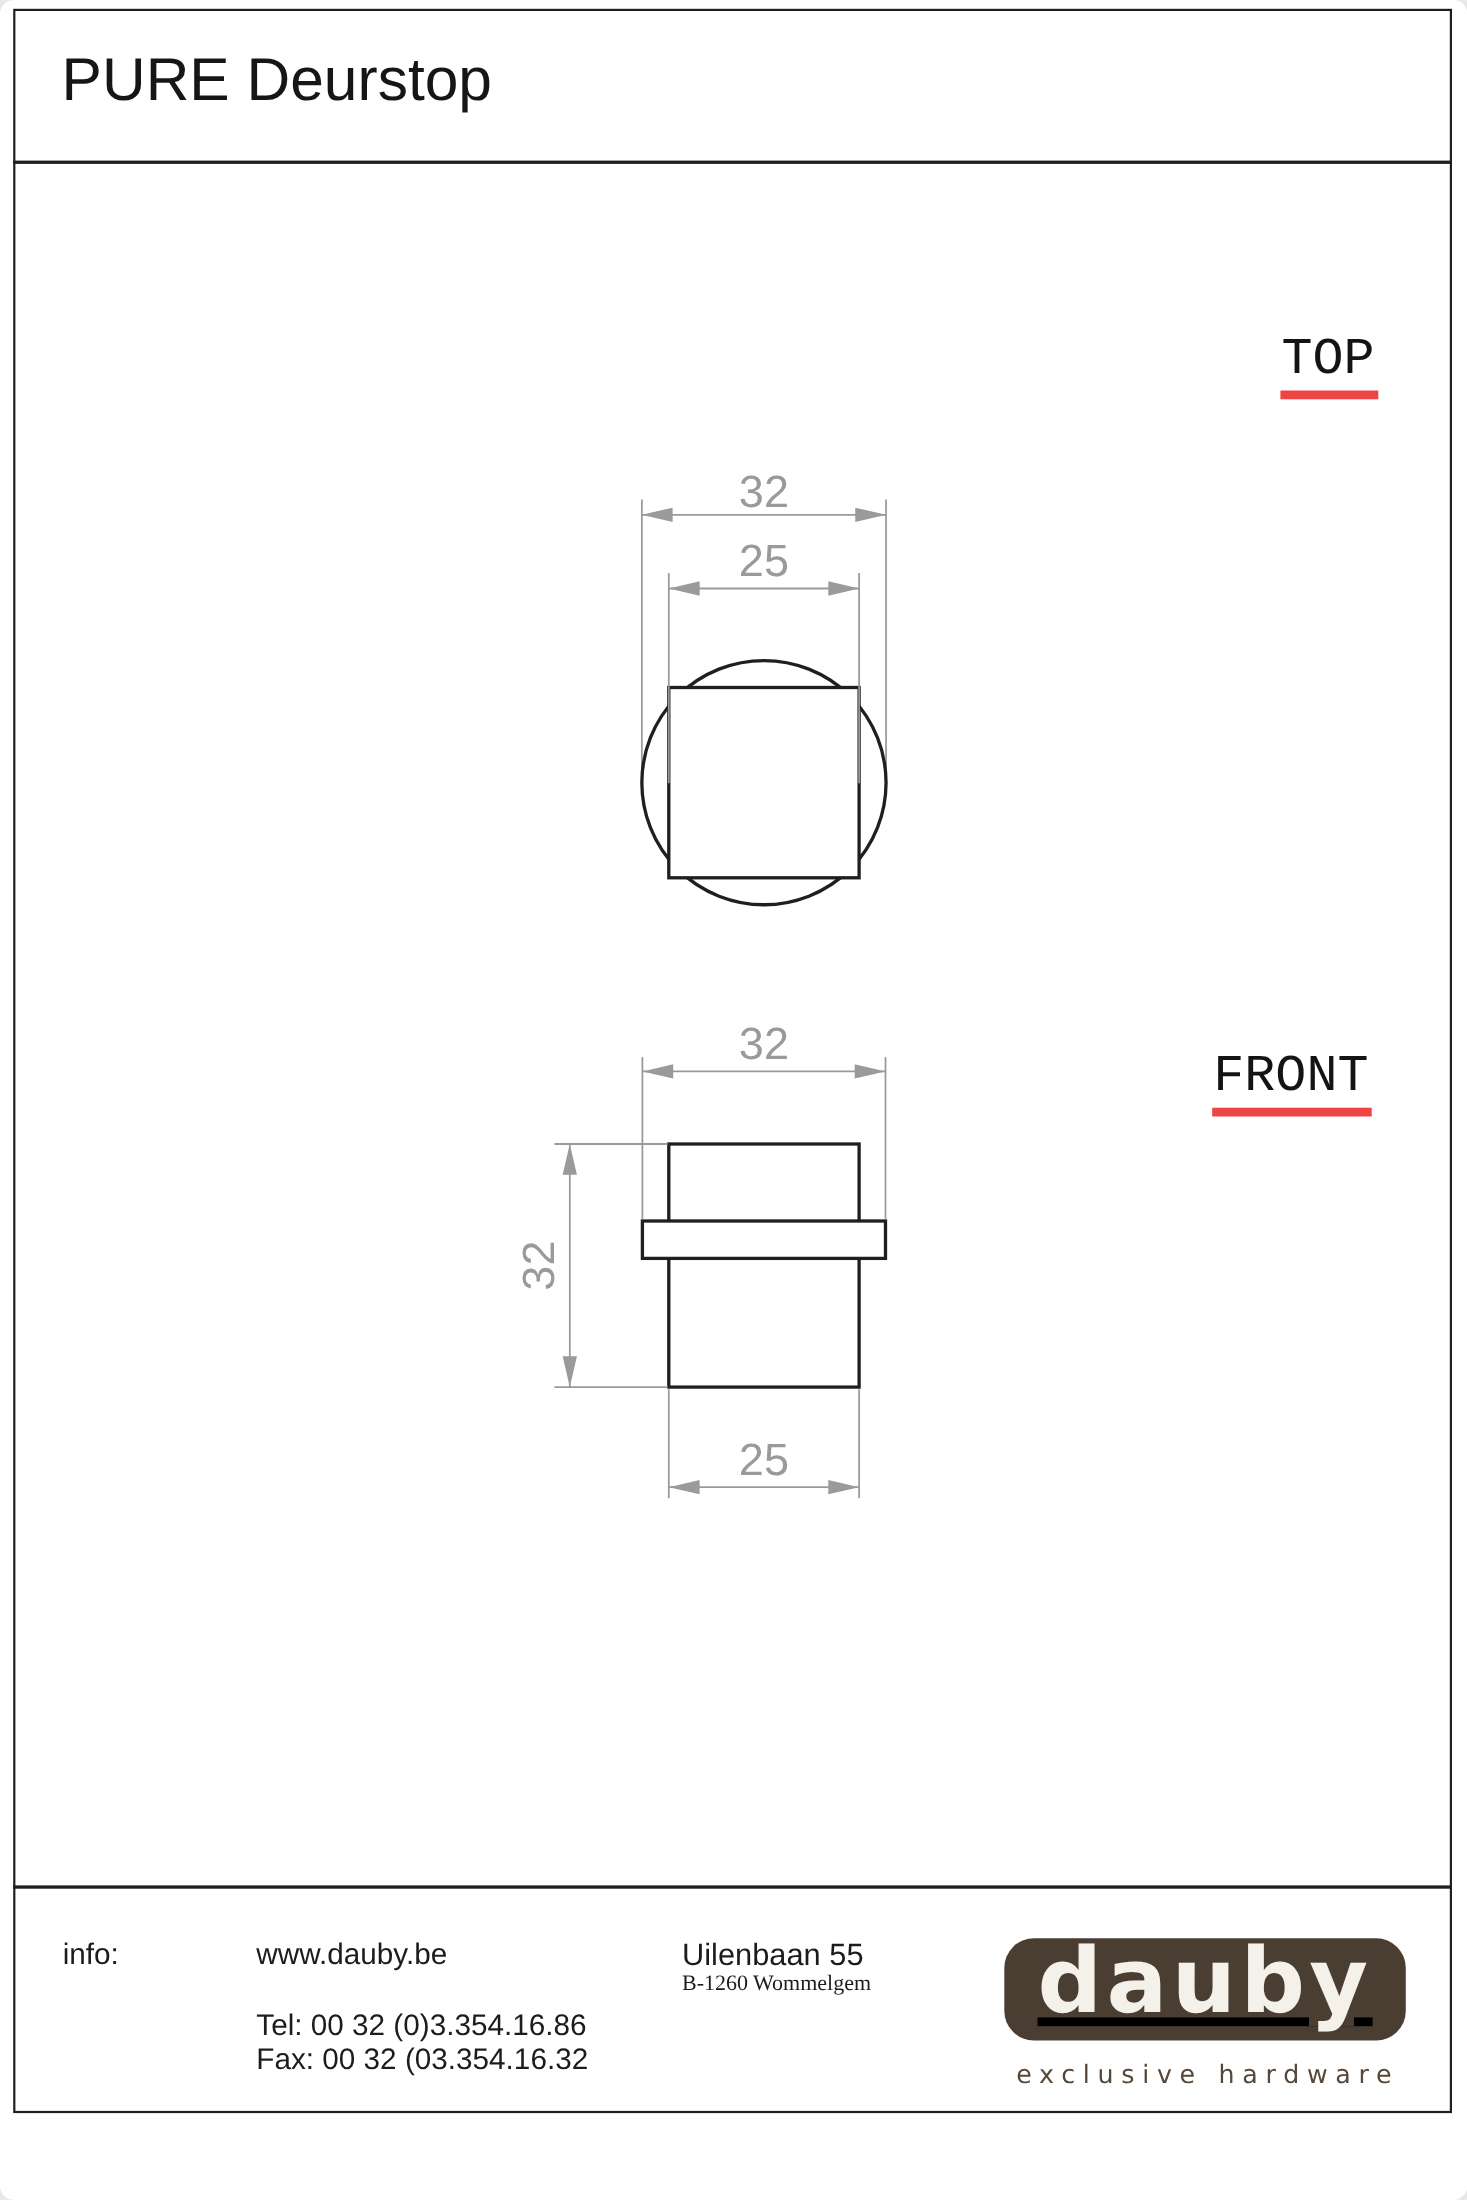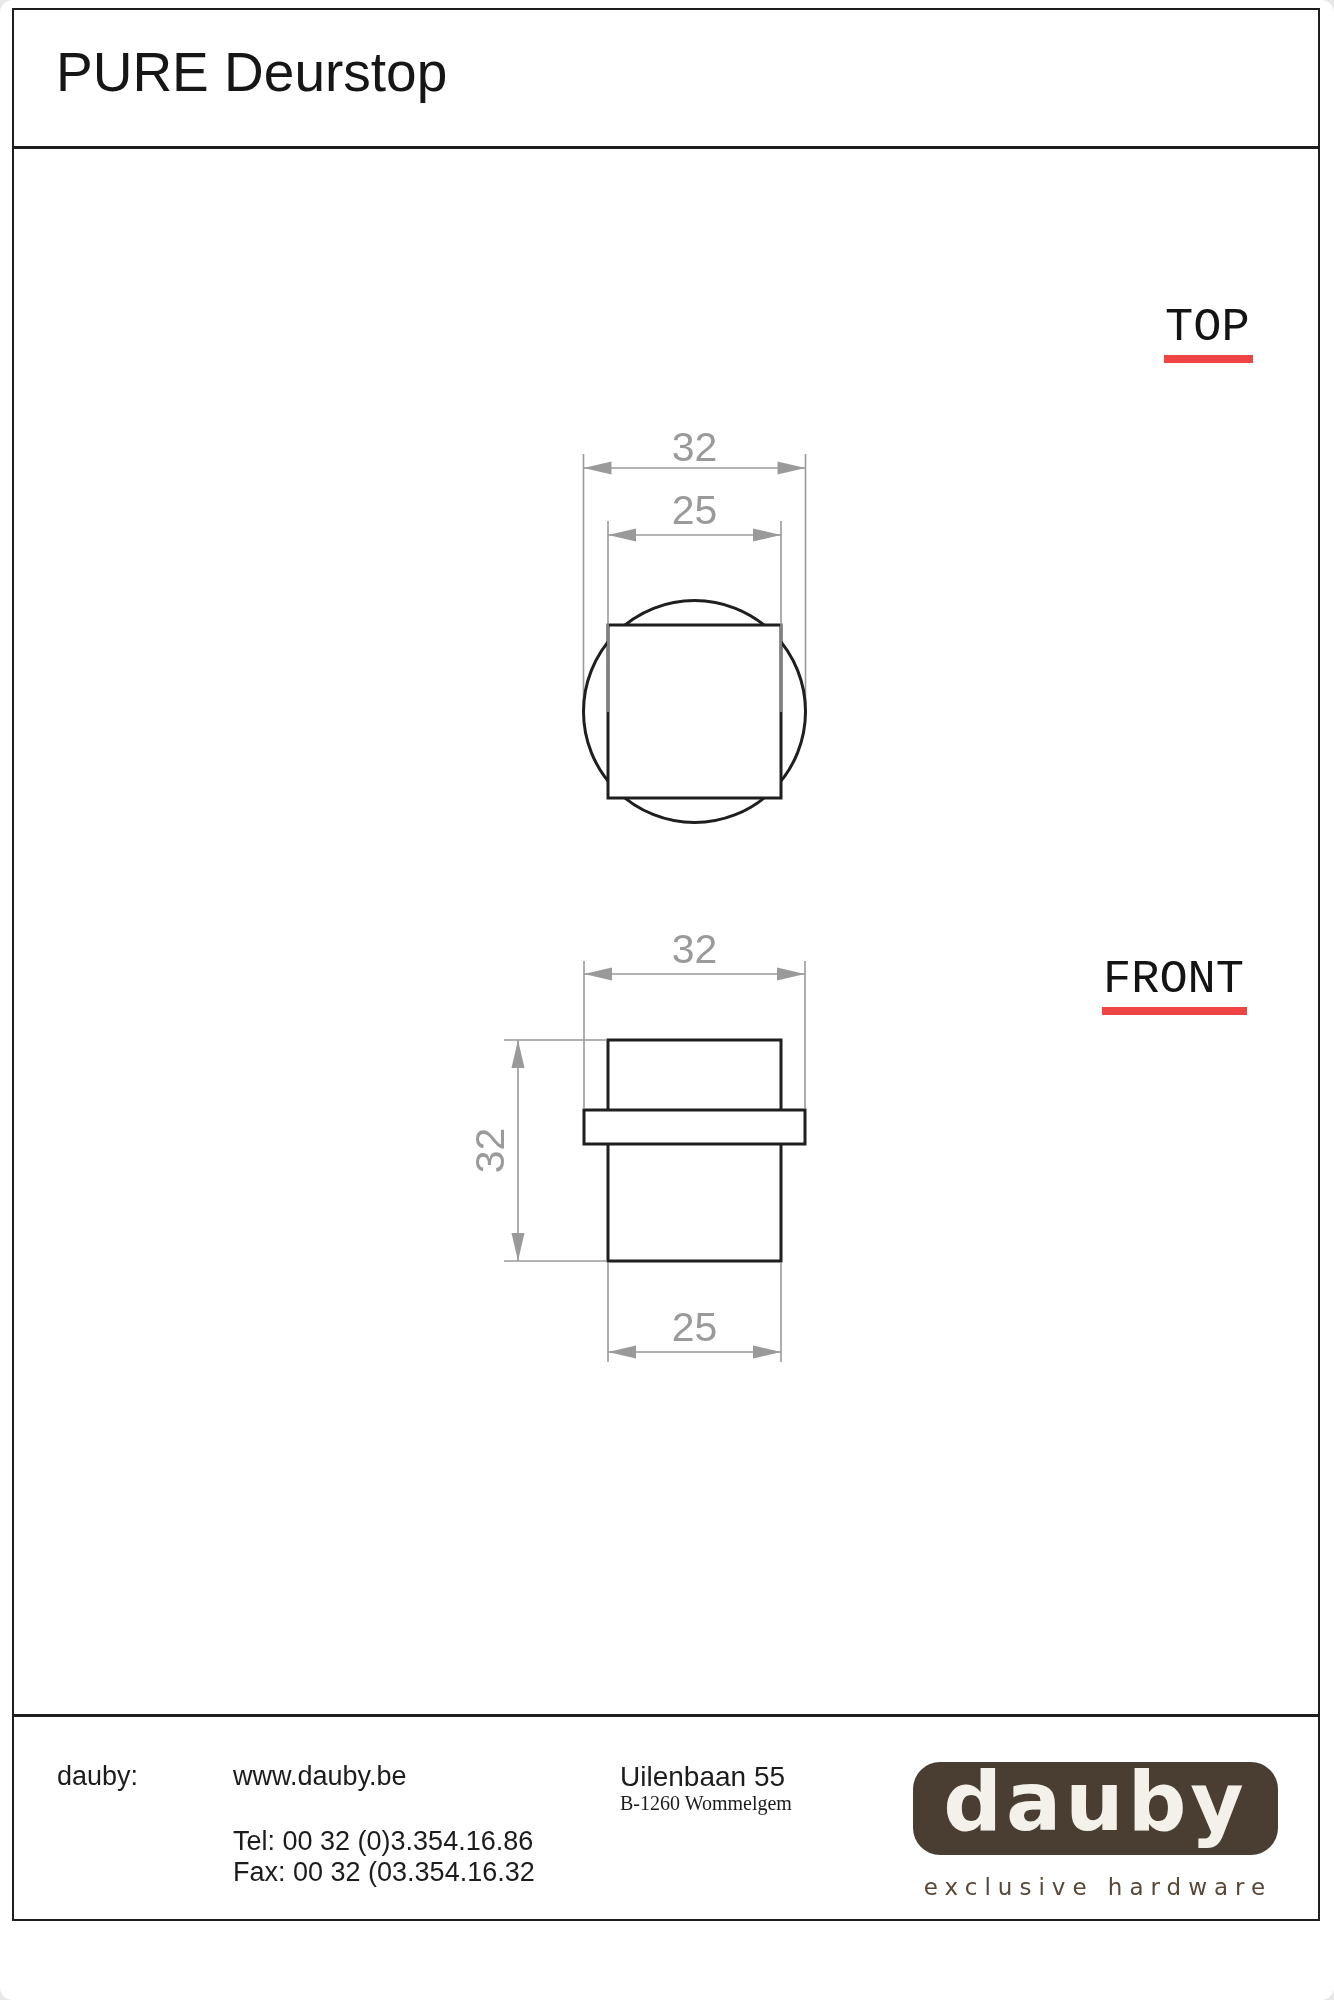--- a/index.html
+++ b/index.html
@@ -41,21 +41,21 @@
   }
   .f-info{left:57px;top:1761px;}
   .f-web{left:233px;top:1761px;}
   .f-tel{left:233px;top:1826px;}
   .f-fax{left:233px;top:1857px;}
   .f-addr1{left:620px;top:1761px;font-size:28px;}
   .f-addr2{left:620px;top:1792px;font-size:20px;font-family:Liberation Serif, serif;}
   .logo-box{
     position:absolute;left:913px;top:1762px;width:365px;height:93px;
     border-radius:27px;
-    display:flex;align-items:center;justify-content:center;
+    display:flex;align-items:center;justify-content:center;text-decoration:underline;
   }
   .logo-word{
     font-weight:bold;font-size:82px;line-height:80px;
     letter-spacing:4px;
     padding-bottom:14px;
     font-family:"DejaVu Sans", sans-serif;
   }
   .logo-tagline{
     position:absolute;left:908px;top:1862px;width:380px;
     text-align:center;
@@ -122,21 +122,21 @@
 
       <line x1="608" y1="1263" x2="608" y2="1362" stroke="#9a9a9a" stroke-width="1.6"></line>
       <line x1="781" y1="1263" x2="781" y2="1362" stroke="#9a9a9a" stroke-width="1.6"></line>
       <line x1="608" y1="1352" x2="781" y2="1352" stroke="#9a9a9a" stroke-width="1.6"></line>
       <polygon points="608,1352 636,1345.5 636,1358.5" fill="#9a9a9a"></polygon>
       <polygon points="781,1352 753,1345.5 753,1358.5" fill="#9a9a9a"></polygon>
       <text class="dim-text" x="694.5" y="1341" text-anchor="middle">25</text>
     </g>
   </svg>
 
-  <div class="footer-text f-info">dauby:</div>
+  <div class="footer-text f-info">info:</div>
   <div class="footer-text f-web">www.dauby.be</div>
   <div class="footer-text f-tel">Tel: 00 32 (0)3.354.16.86</div>
   <div class="footer-text f-fax">Fax: 00 32 (03.354.16.32</div>
   <div class="footer-text f-addr1">Uilenbaan 55</div>
   <div class="footer-text f-addr2">B-1260 Wommelgem</div>
 
   <div class="logo-box" style="background: rgb(74, 62, 51);">
     <span class="logo-word" style="color: rgb(243, 241, 234);">dauby</span>
   </div>
   <div class="logo-tagline" style="color: rgb(87, 72, 57); margin-top: 12px;">exclusive hardware</div>

